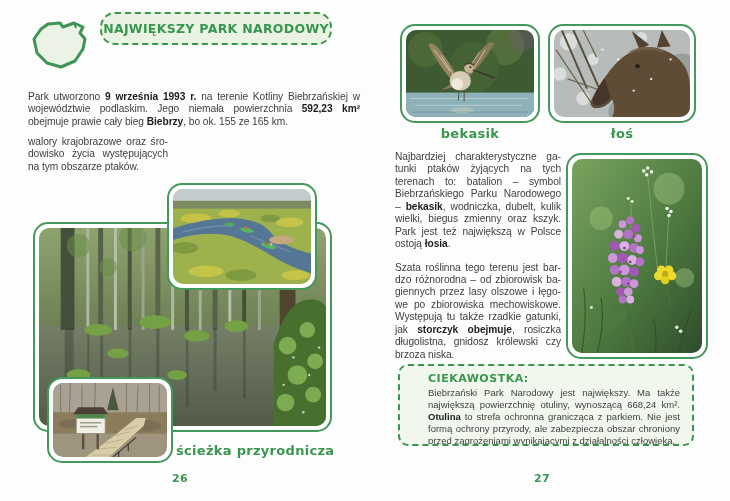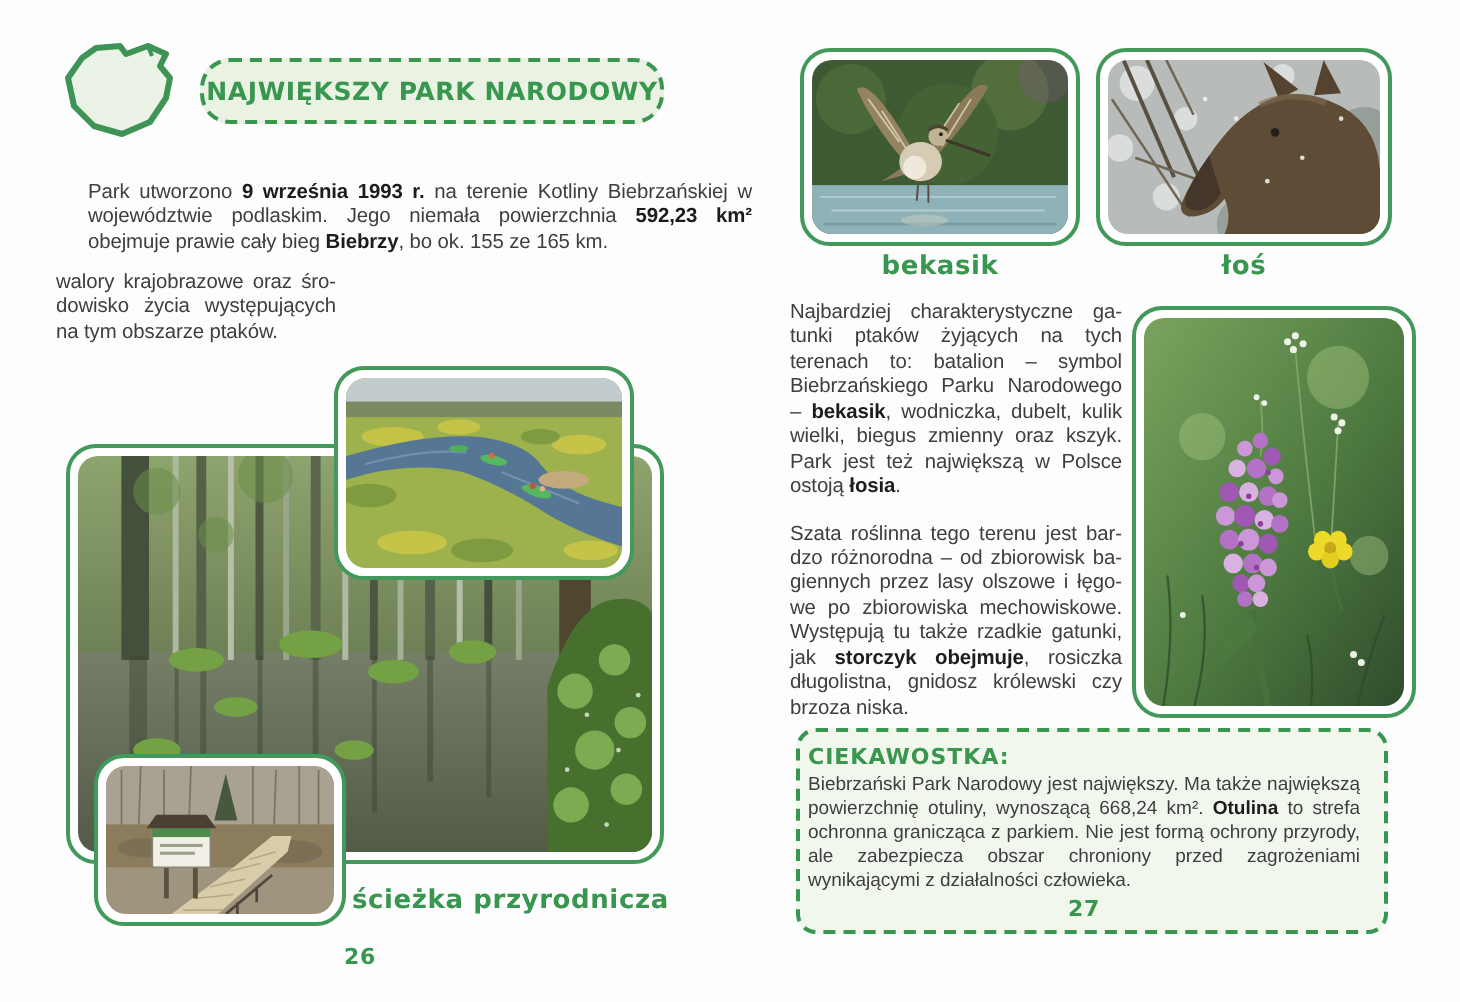--- a/index.html
+++ b/index.html
@@ -5,35 +5,35 @@
   html,body{margin:0;padding:0;background:#ffffff;}
   .spread{position:relative;width:730px;height:501px;background:#fdfdfd;overflow:hidden;
           font-family:"Liberation Sans",sans-serif;}
   .abs{position:absolute;}
   
   .hand{color:var(--accent);font-weight:bold;font-family:"DejaVu Sans",sans-serif;letter-spacing:.3px;}
   
   .copy{font-size:10.2px;line-height:1.22;color:var(--body);text-align:justify;letter-spacing:-0.05px;}
   .copy b{color:#1c1c1c;}
   
-  .chapter-box{left:100px;top:29px;width:232px;height:33px;background:var(--header_bg);
+  .chapter-box{left:100px;top:12px;width:232px;height:33px;background:var(--header_bg);
                border:2px dashed var(--accent);border-radius:15px;display:flex;align-items:center;
                justify-content:center;box-sizing:border-box;}
   .chapter-box .hand{font-size:12.5px;}
   .page-title{left:20px;top:66px;width:345px;text-align:center;font-size:14px;letter-spacing:.6px;}
   
   .ph{background:#fff;border:2px solid var(--photo_border);border-radius:15px;padding:4px;box-sizing:border-box;}
   .ph .im{width:100%;height:100%;border-radius:10px;overflow:hidden;}
   .ph svg{display:block;width:100%;height:100%;}
   .caption{text-align:center;font-size:13px;}
   .pagenum{width:40px;text-align:center;font-size:11px;}
   
-  .fact-box{left:398px;top:364px;width:296px;height:103px;background:var(--factbox_bg);
+  .fact-box{left:398px;top:364px;width:296px;height:82px;background:var(--factbox_bg);
             border:2px dashed var(--accent);border-radius:10px;box-sizing:border-box;
-            padding:6px 12px 0 4px;overflow:hidden;}
+            padding:6px 12px 0 28px;overflow:hidden;}
   .fact-label{font-size:11px;letter-spacing:.5px;margin-bottom:2px;}
   .fact-body{font-size:9.5px;line-height:1.25;color:var(--body);text-align:justify;}
   .fact-body b{color:#1c1c1c;}
   .text-col p{margin:0 0 11px 0;}
 </style>
 </head>
 <body>
 
 <div class="spread">
 
@@ -42,21 +42,21 @@
       <path d="M14,10 L21,5 L33,4 L36,8 L47,4 L56,8 L53,14 L58,20 L56,30 L48,42 L34,48 L20,44 L10,34 L7,20 Z" fill="#eaf3e6" stroke="#3d9455" stroke-width="3" stroke-linejoin="round"></path>
       <path d="M36,8 L47,4 L49,9" fill="none" stroke="#3d9455" stroke-width="2" stroke-linejoin="round"></path>
     </svg>
   </div>
 
   <div class="abs chapter-box">
     <span class="hand">NAJWIĘKSZY PARK NARODOWY</span>
   </div>
 
 
-  <div class="abs copy" style="left:44px;top:91px;width:332px;"><span>Park utworzono </span><b>9 września 1993 r.</b><span> na terenie Kotliny Biebrzańskiej w województwie podlaskim. Jego niemała powierzchnia </span><b>592,23 km²</b><span> obejmuje prawie cały bieg </span><b>Biebrzy</b><span>, bo ok. 155 ze 165 km.</span></div>
+  <div class="abs copy" style="left:28px;top:91px;width:332px;"><span>Park utworzono </span><b>9 września 1993 r.</b><span> na terenie Kotliny Biebrzańskiej w województwie podlaskim. Jego niemała powierzchnia </span><b>592,23 km²</b><span> obejmuje prawie cały bieg </span><b>Biebrzy</b><span>, bo ok. 155 ze 165 km.</span></div>
 
   <div class="abs" style="left:28px;top:136px;width:336px;">
     <div class="copy" style="width:140px;"><span>walory krajobrazowe oraz śro­dowisko życia występujących na tym obszarze ptaków.</span></div>
   </div>
 
   <div class="abs ph" style="left:33px;top:222px;width:299px;height:210px;z-index:1;">
     <div class="im">
         <svg viewBox="0 0 291 202" preserveAspectRatio="none">
       <defs>
         <linearGradient id="swA" x1="0" y1="0" x2="0" y2="1">
@@ -399,15 +399,15 @@
       </g>
     </svg>
       </div>
   </div>
 
   <div class="abs fact-box">
     <div class="hand fact-label">CIEKAWOSTKA:</div>
     <div class="fact-body"><span>Biebrzański Park Narodowy jest największy. Ma także największą po­wierzchnię otuliny, wynoszącą 668,24 km². </span><b>Otulina</b><span> to strefa ochronna granicząca z parkiem. Nie jest formą ochrony przyrody, ale zabezpie­cza obszar chroniony przed zagrożeniami wynikającymi z działalności człowieka.</span></div>
   </div>
 
-  <div class="abs hand pagenum" style="left:522px;top:448px;">27</div>
+  <div class="abs hand pagenum" style="left:522px;top:472px;">27</div>
 
 </div>
 
 </body></html>

